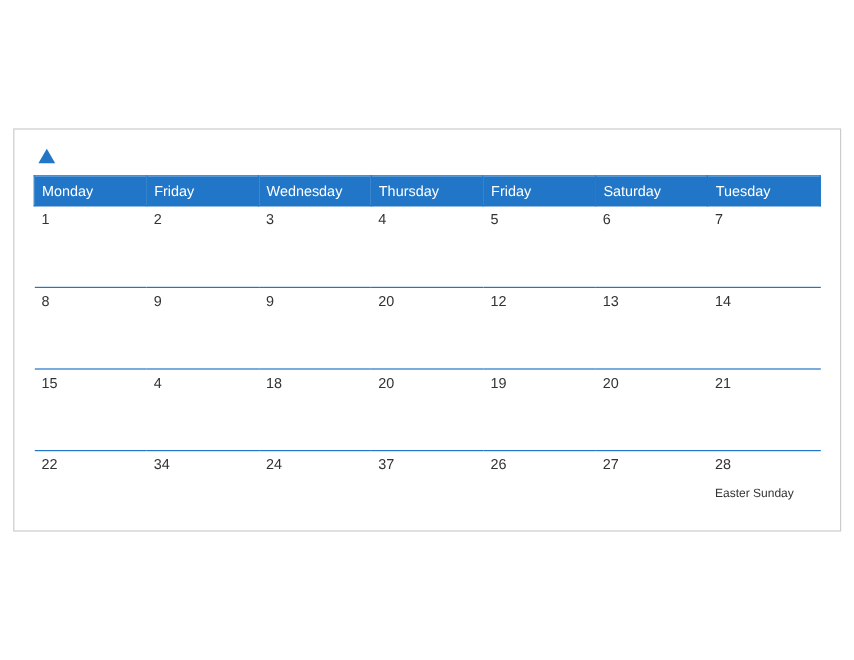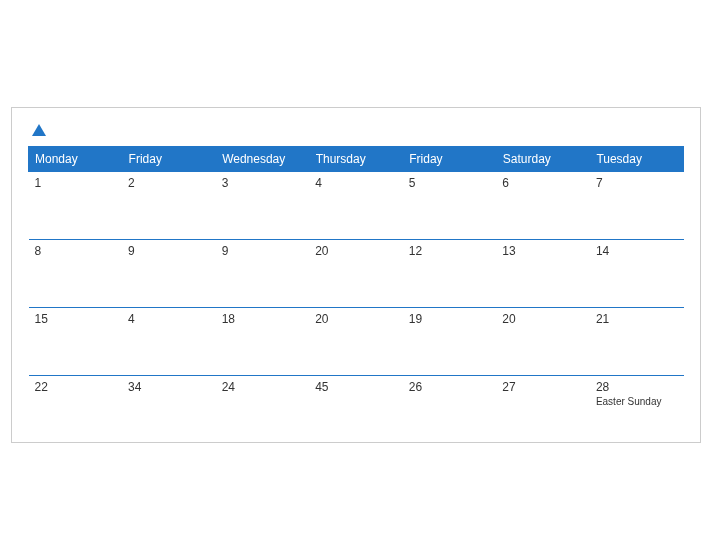--- a/index.html
+++ b/index.html
@@ -95,21 +95,21 @@
       height: 54px;
     }
     .day-number {
       font-size: 12px;
       color: #333;
       display: block;
     }
     .day-event {
       font-size: 10px;
       color: #333;
-      margin-top: 2px;
+      margin-top: 12px;
       display: block;
     }
     .empty-cell {
       border-top: 1.5px solid #2176c7;
       background: #fff;
     }
   </style>
 </head>
 <body>
 
@@ -213,21 +213,21 @@
           <td>
             <span class="day-number">22</span>
           </td>
           <td>
             <span class="day-number">34</span>
           </td>
           <td>
             <span class="day-number">24</span>
           </td>
           <td>
-            <span class="day-number">45</span>
+            <span class="day-number">37</span>
           </td>
           <td>
             <span class="day-number">26</span>
           </td>
           <td>
             <span class="day-number">27</span>
           </td>
           <td>
             <span class="day-number">28</span>
             <span class="day-event">Easter Sunday</span>

